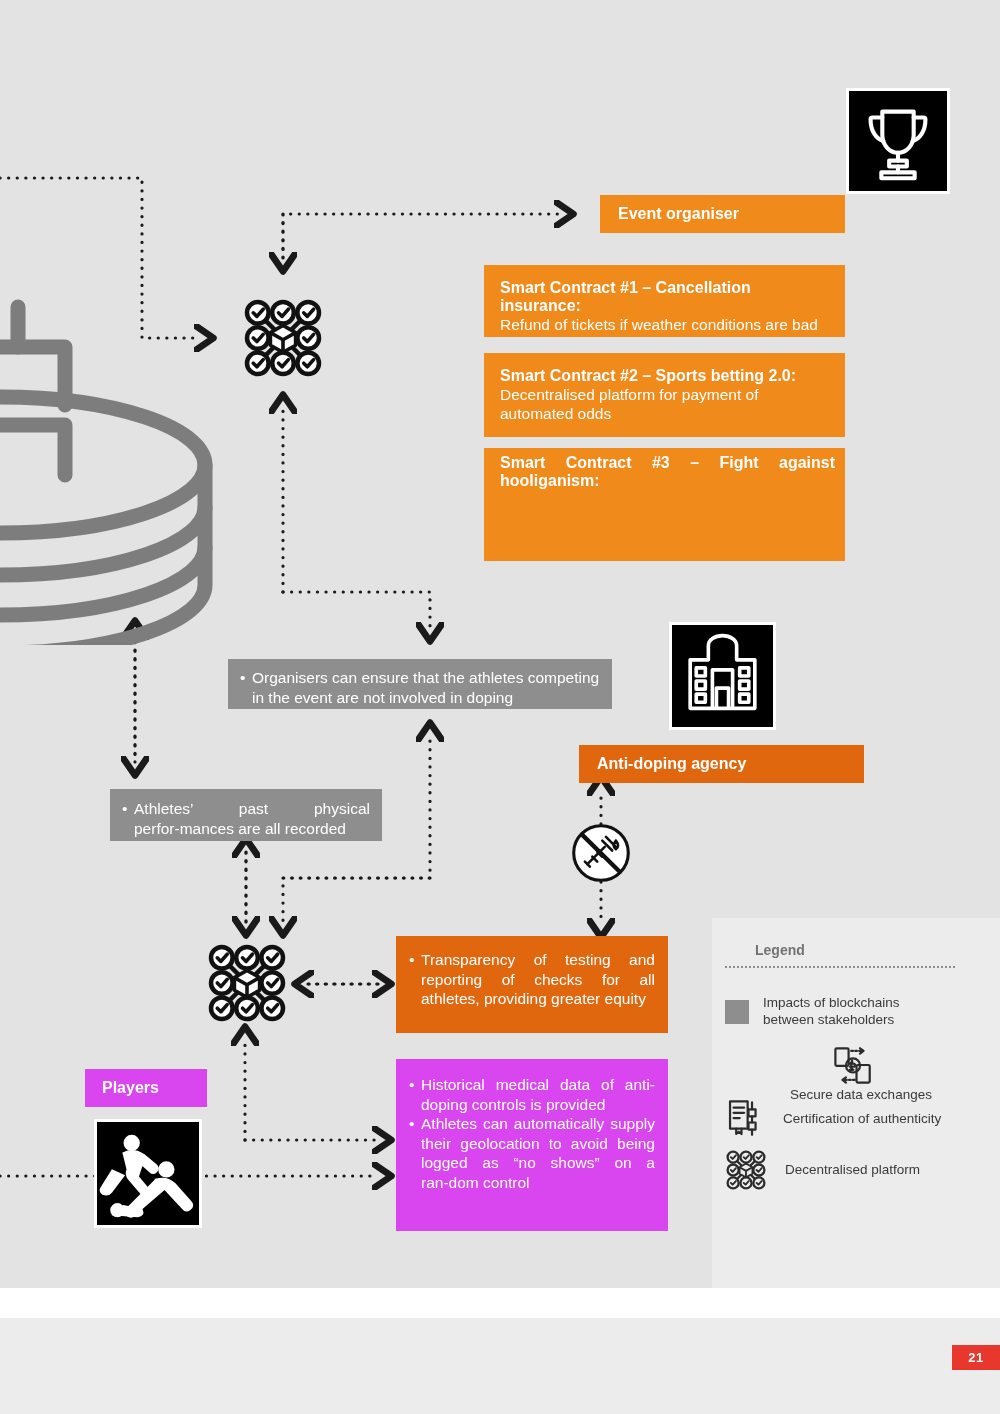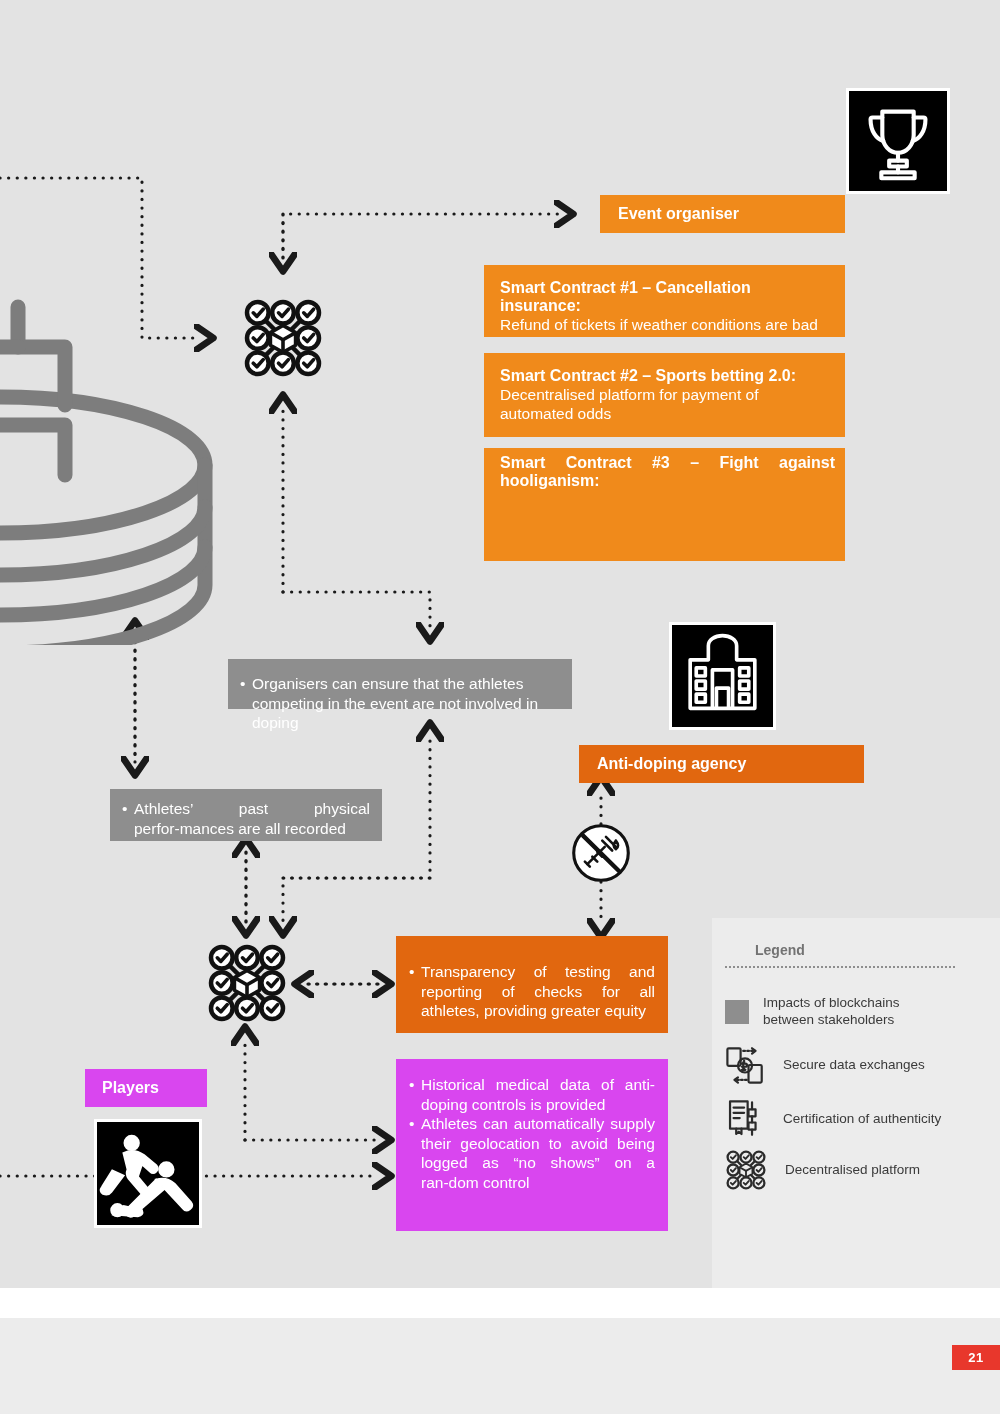--- a/index.html
+++ b/index.html
@@ -186,21 +186,21 @@
           <polyline points="73,78 77,82 84,74"></polyline>
       </g>
       <g fill="#fff" stroke="#111" stroke-width="4" stroke-linejoin="round">
         <path d="M50,36 L64,44 L64,58 L50,66 L36,58 L36,44 Z"></path>
         <path d="M36,44 L50,52 L64,44" fill="none"></path>
         <path d="M50,52 L50,66" fill="none"></path>
       </g>
     </g>
   </svg>
 
-  <div class="box box-grey" style="left:228px;top:659px;width:344px;height:50px;padding:15px 12px;">
+  <div class="box box-grey" style="left:228px;top:659px;width:384px;height:50px;padding:9px 12px;">
     <ul class="bul">
       <li>Organisers can ensure that the athletes competing in the event are not involved in doping</li>
     </ul>
   </div>
 
   <div class="tile" style="left:669px;top:622px;width:107px;height:108px;">
     <svg viewBox="0 0 100 100" style="width:100%;height:100%;">
       <g fill="none" stroke="#ffffff" stroke-width="3.6" stroke-linejoin="round">
         <path d="M18,82 V34 h18 V20 a14,10 0 0 1 28,0 v14 h18 v48 Z"></path>
         <path d="M40,82 V44 h20 v38"></path>
@@ -270,21 +270,21 @@
           <polyline points="73,78 77,82 84,74"></polyline>
       </g>
       <g fill="#fff" stroke="#111" stroke-width="4" stroke-linejoin="round">
         <path d="M50,36 L64,44 L64,58 L50,66 L36,58 L36,44 Z"></path>
         <path d="M36,44 L50,52 L64,44" fill="none"></path>
         <path d="M50,52 L50,66" fill="none"></path>
       </g>
     </g>
   </svg>
 
-  <div class="box box-orange-dark" style="left:396px;top:936px;width:272px;height:97px;padding:26px 13px;">
+  <div class="box box-orange-dark" style="left:396px;top:936px;width:272px;height:97px;padding:14px 13px;">
     <ul class="bul">
       <li class="just">Transparency of testing and reporting of checks for all athletes, providing greater equity</li>
     </ul>
   </div>
 
   <div class="box box-dark label-box" style="left:85px;top:1069px;width:122px;height:38px;padding-left:17px;">Players</div>
 
   <div class="tile" style="left:94px;top:1119px;width:108px;height:109px;">
     <svg viewBox="0 0 100 100" style="width:100%;height:100%;overflow:visible;">
       <g fill="#ffffff" stroke="#ffffff" stroke-width="2">
@@ -308,21 +308,21 @@
   </div>
 
   <div id="legend-title">Legend</div>
   <div id="legend-rule"></div>
 
   <div class="lg-row" style="left:725px;top:995px;width:260px;">
     <div class="lg-swatch"></div>
     <div class="lg-text" style="margin-left:14px;width:190px;">Impacts of blockchains between stakeholders</div>
   </div>
 
-  <div class="lg-row" style="left:723px;top:1043px;width:260px;">
+  <div class="lg-row" style="left:723px;top:1043px;width:260px;flex-direction:column;">
     <svg viewBox="0 0 100 100" style="width:44px;height:44px;">
       <g fill="none" stroke="#2b2b2b" stroke-width="5" stroke-linejoin="round" stroke-linecap="round">
         <rect x="10" y="12" width="30" height="40" rx="3"></rect>
         <rect x="58" y="50" width="30" height="40" rx="3"></rect>
         <path d="M46,18 h26" stroke-dasharray="4 5"></path>
         <path d="M66,12 l8,6 l-8,6"></path>
         <path d="M54,84 h-26" stroke-dasharray="4 5"></path>
         <path d="M34,78 l-8,6 l8,6"></path>
         <circle cx="50" cy="51" r="16"></circle>
         <path d="M46,44 v14 M43,47 h8 a3.5,3.5 0 0 1 0,7 h-8 a3.5,3.5 0 0 1 0,7 h8"></path>

